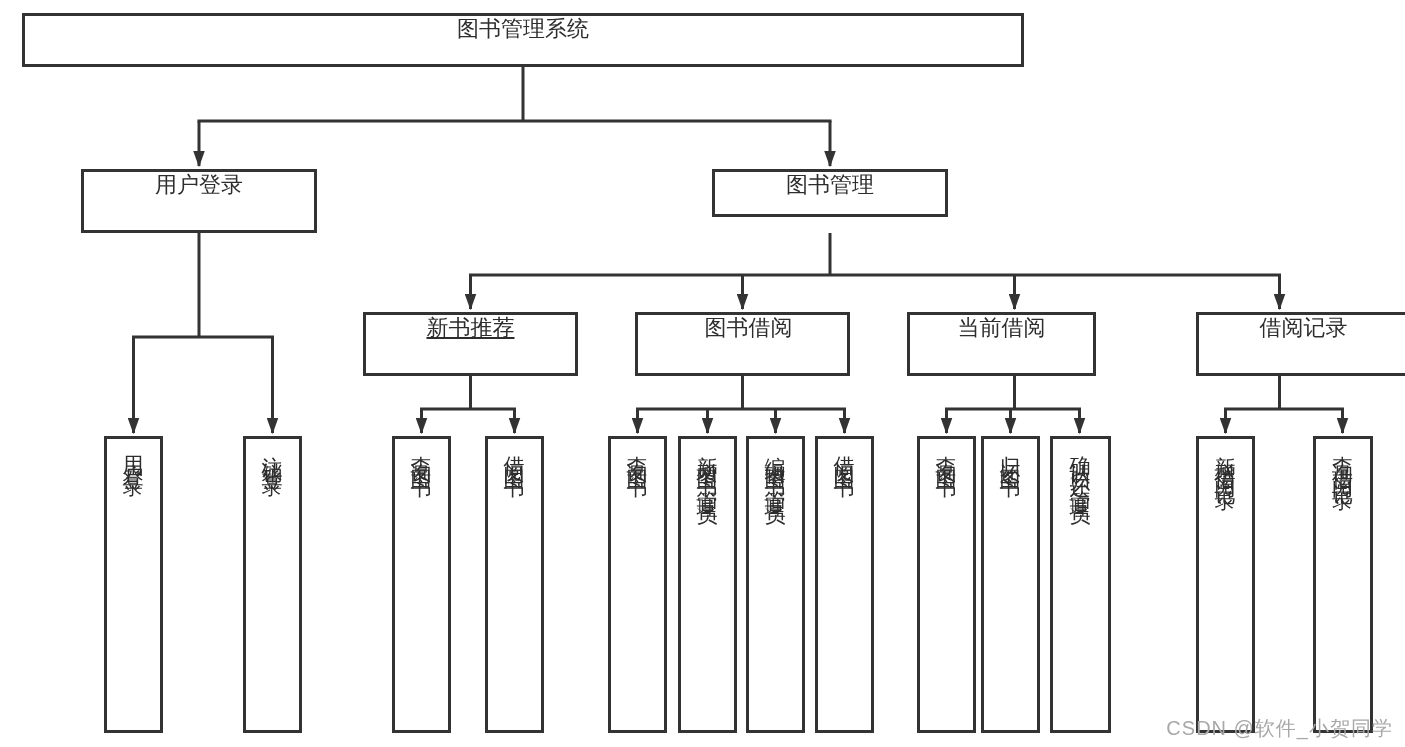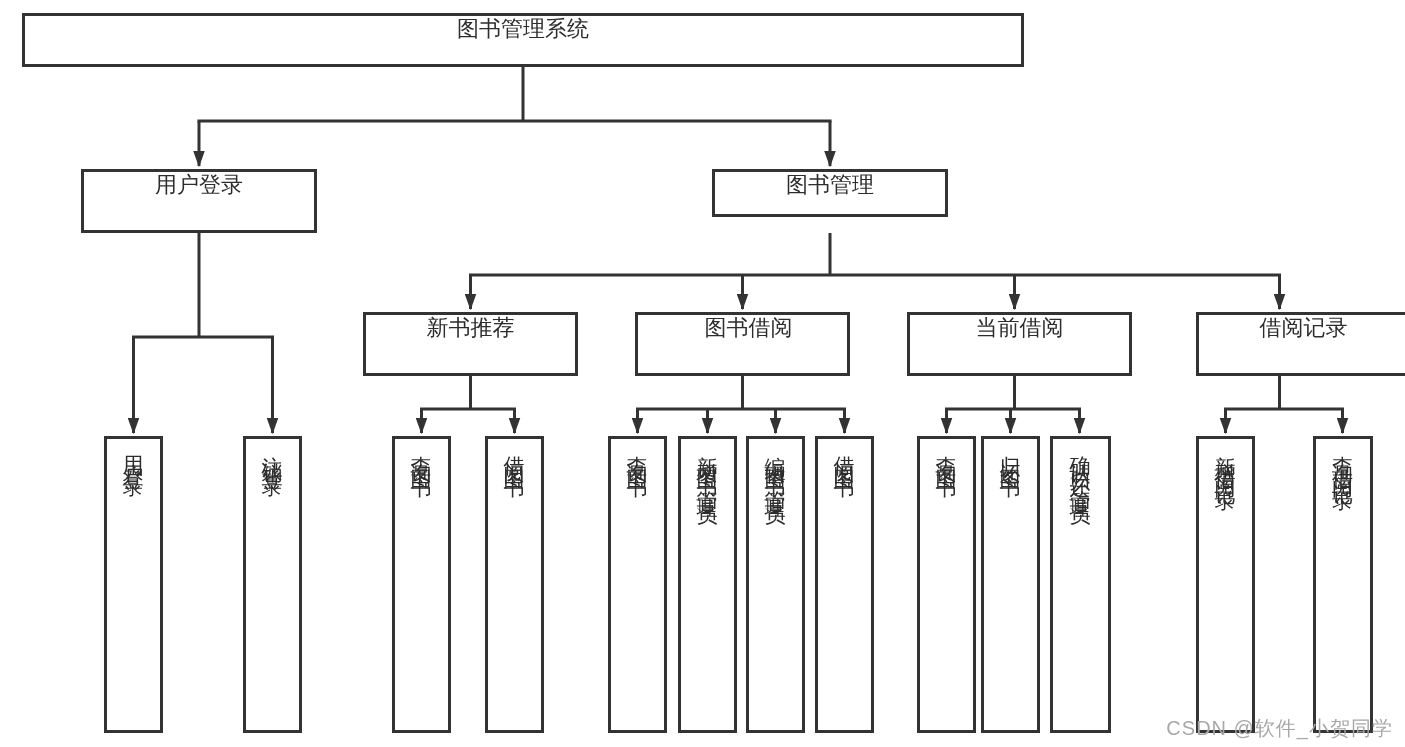--- a/index.html
+++ b/index.html
@@ -107,27 +107,27 @@
     <span>图书管理系统</span>
   </div>
 
   <div class="node" style="left:81px; top:169px; width:236px; height:64px;">
     <span>用户登录</span>
   </div>
   <div class="node" style="left:712px; top:169px; width:236px; height:48px;">
     <span>图书管理</span>
   </div>
 
-  <div class="node" style="left:363px; top:312px; width:215px; height:64px;">
+  <div class="node" style="left:363px; top:312px; width:215px; height:64px;text-decoration:underline;">
     <span>新书推荐</span>
   </div>
   <div class="node" style="left:635px; top:312px; width:215px; height:64px;padding-left:12px;">
     <span>图书借阅</span>
   </div>
-  <div class="node" style="left:907px; top:312px; width:225px; height:64px;">
+  <div class="node" style="left:907px; top:312px; width:189px; height:64px;">
     <span>当前借阅</span>
   </div>
   <div class="node" style="left:1196px; top:312px; width:215px; height:64px;">
     <span>借阅记录</span>
   </div>
 
   <div class="node leaf" style="left:104px; top:436px; width:59px; height:297px;">
     <span>用户登录</span>
   </div>
   <div class="node leaf" style="left:243px; top:436px; width:59px; height:297px;">

